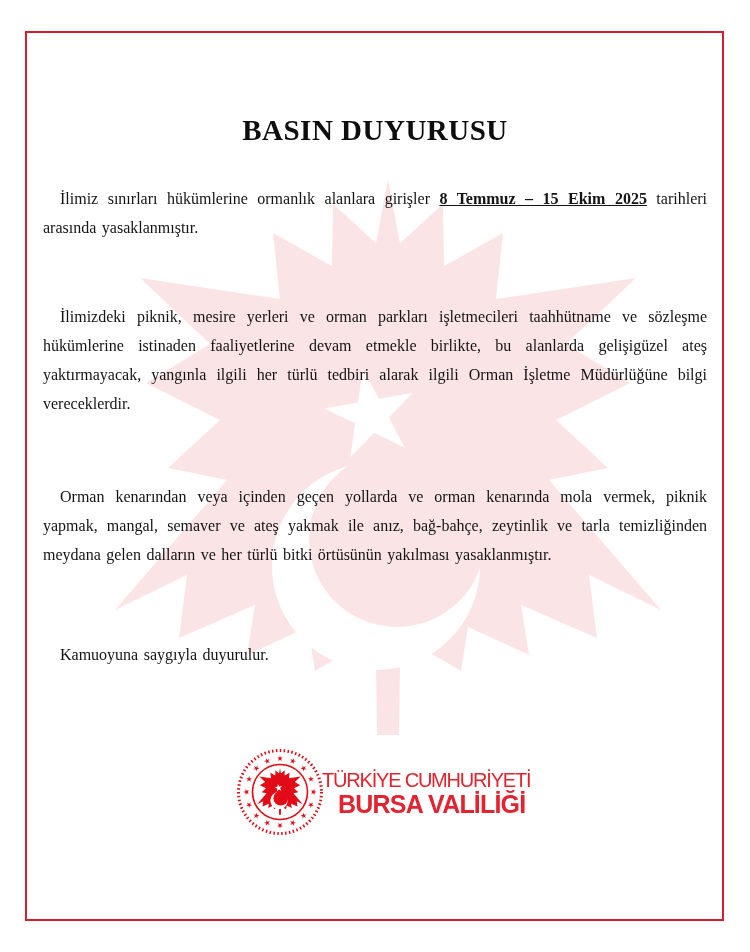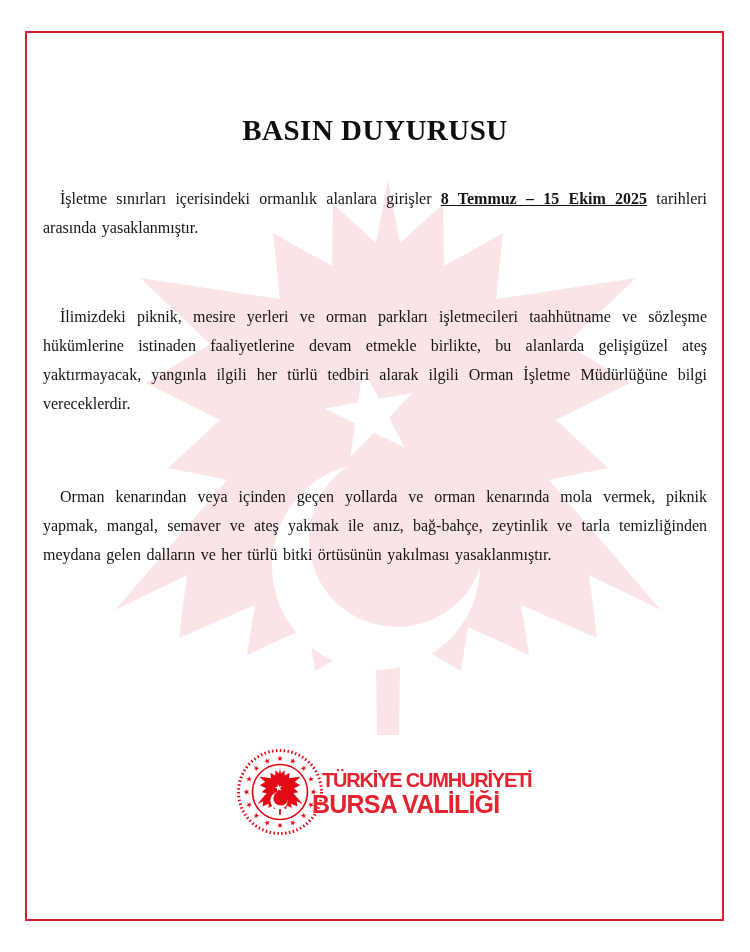--- a/index.html
+++ b/index.html
@@ -44,25 +44,25 @@
   .para-2{margin-top:60px;}
   .para-3{margin-top:64px;}
   .para-4{margin-top:71px;text-align:left;}
   .bold{font-weight:700;text-decoration:underline;}
   .emblem-svg{
     position:absolute;left:232px;top:744px;width:96px;height:96px;
   }
   .org-line1{
     position:absolute;left:322px;top:771px;
     font-family:"Liberation Sans","DejaVu Sans",sans-serif;
-    font-size:20px;line-height:19px;font-weight:700;
+    font-size:20px;line-height:19px;font-weight:400;
     letter-spacing:-1.2px;color:#e32330;white-space:nowrap;
   }
   .org-line2{
-    position:absolute;left:312px;top:792px;
+    position:absolute;left:338px;top:792px;
     font-family:"Liberation Sans","DejaVu Sans",sans-serif;
     font-size:25px;line-height:24px;font-weight:700;
     letter-spacing:-0.8px;color:#e32330;white-space:nowrap;
   }
 </style>
 </head>
 <body>
 
 <div class="page">
 
@@ -85,26 +85,27 @@
       </mask>
     </defs>
     <use href="#leaf" fill="#e30a17" opacity="0.105" mask="url(#leafcut)"></use>
   </svg>
 
   <div class="border-frame"></div>
 
   <div class="content">
     <h1 class="doc-title">BASIN DUYURUSU</h1>
 
-    <p class="para para-1"><span>İşletme sınırları içerisindeki ormanlık alanlara girişler </span><span class="bold">8 Temmuz – 15 Ekim 2025</span><span> tarihleri arasında yasaklanmıştır.</span></p>
+    <p class="para para-1"><span>İlimiz sınırları hükümlerine ormanlık alanlara girişler </span><span class="bold">8 Temmuz – 15 Ekim 2025</span><span> tarihleri arasında yasaklanmıştır.</span></p>
 
     <p class="para para-2">İlimizdeki piknik, mesire yerleri ve  orman parkları işletmecileri taahhütname ve sözleşme hükümlerine istinaden faaliyetlerine devam etmekle birlikte, bu alanlarda gelişigüzel ateş yaktırmayacak, yangınla ilgili her türlü tedbiri alarak ilgili Orman İşletme Müdürlüğüne bilgi vereceklerdir.</p>
 
     <p class="para para-3">Orman kenarından veya içinden geçen yollarda ve orman kenarında mola vermek, piknik yapmak, mangal, semaver ve ateş yakmak ile anız, bağ-bahçe, zeytinlik ve tarla temizliğinden meydana gelen dalların ve her türlü bitki örtüsünün yakılması yasaklanmıştır.</p>
 
+    <p class="para para-4">Kamuoyuna saygıyla duyurulur.</p>
   </div>
 
   <svg class="emblem-svg" viewBox="0 0 96 96" xmlns="http://www.w3.org/2000/svg" aria-hidden="true">
 
     <circle cx="48" cy="48" r="41.5" fill="none" stroke="#e30a17" stroke-width="3" stroke-dasharray="1.5 2.4"></circle>
 
     <g id="emblem-stars" fill="#e30a17">
         <use href="#star5" transform="rotate(0 48 48) translate(48 14.5) scale(3.1)"></use>
         <use href="#star5" transform="rotate(22.5 48 48) translate(48 14.5) scale(3.1)"></use>
         <use href="#star5" transform="rotate(45 48 48) translate(48 14.5) scale(3.1)"></use>

